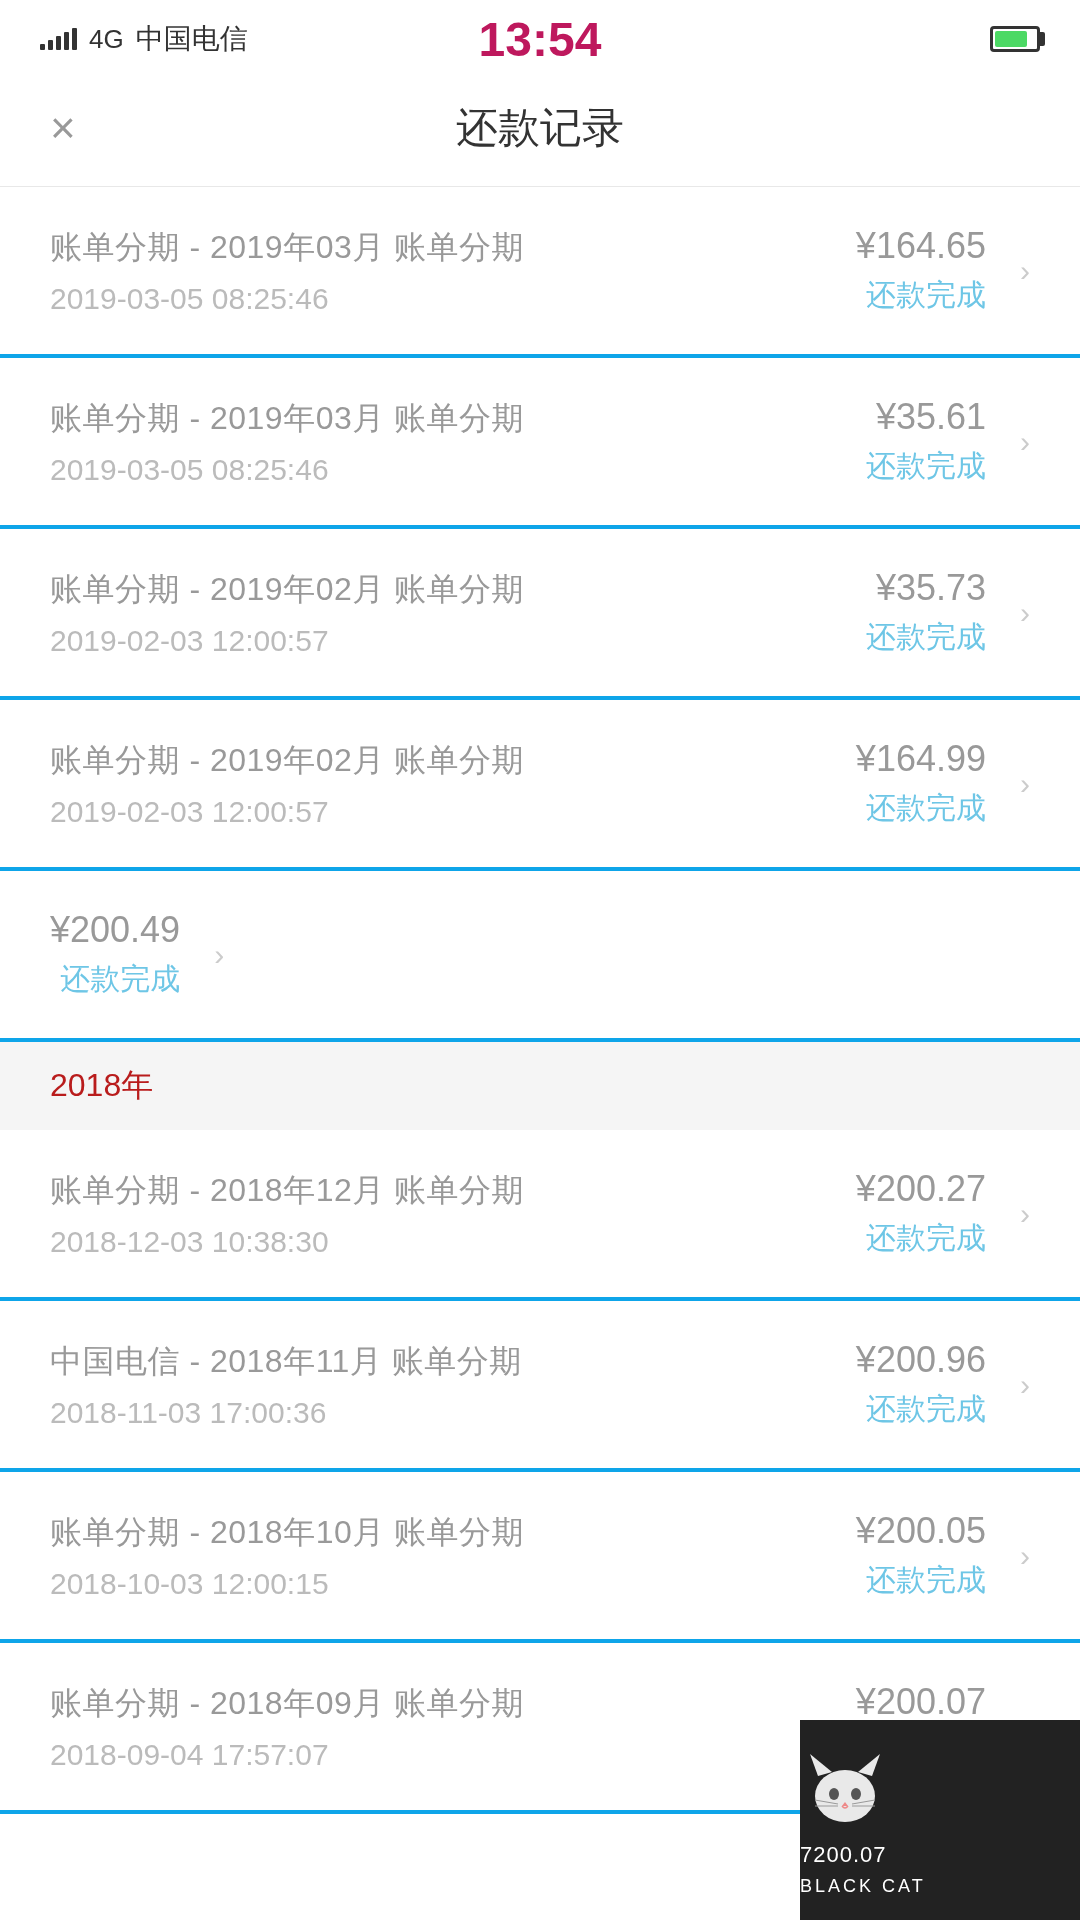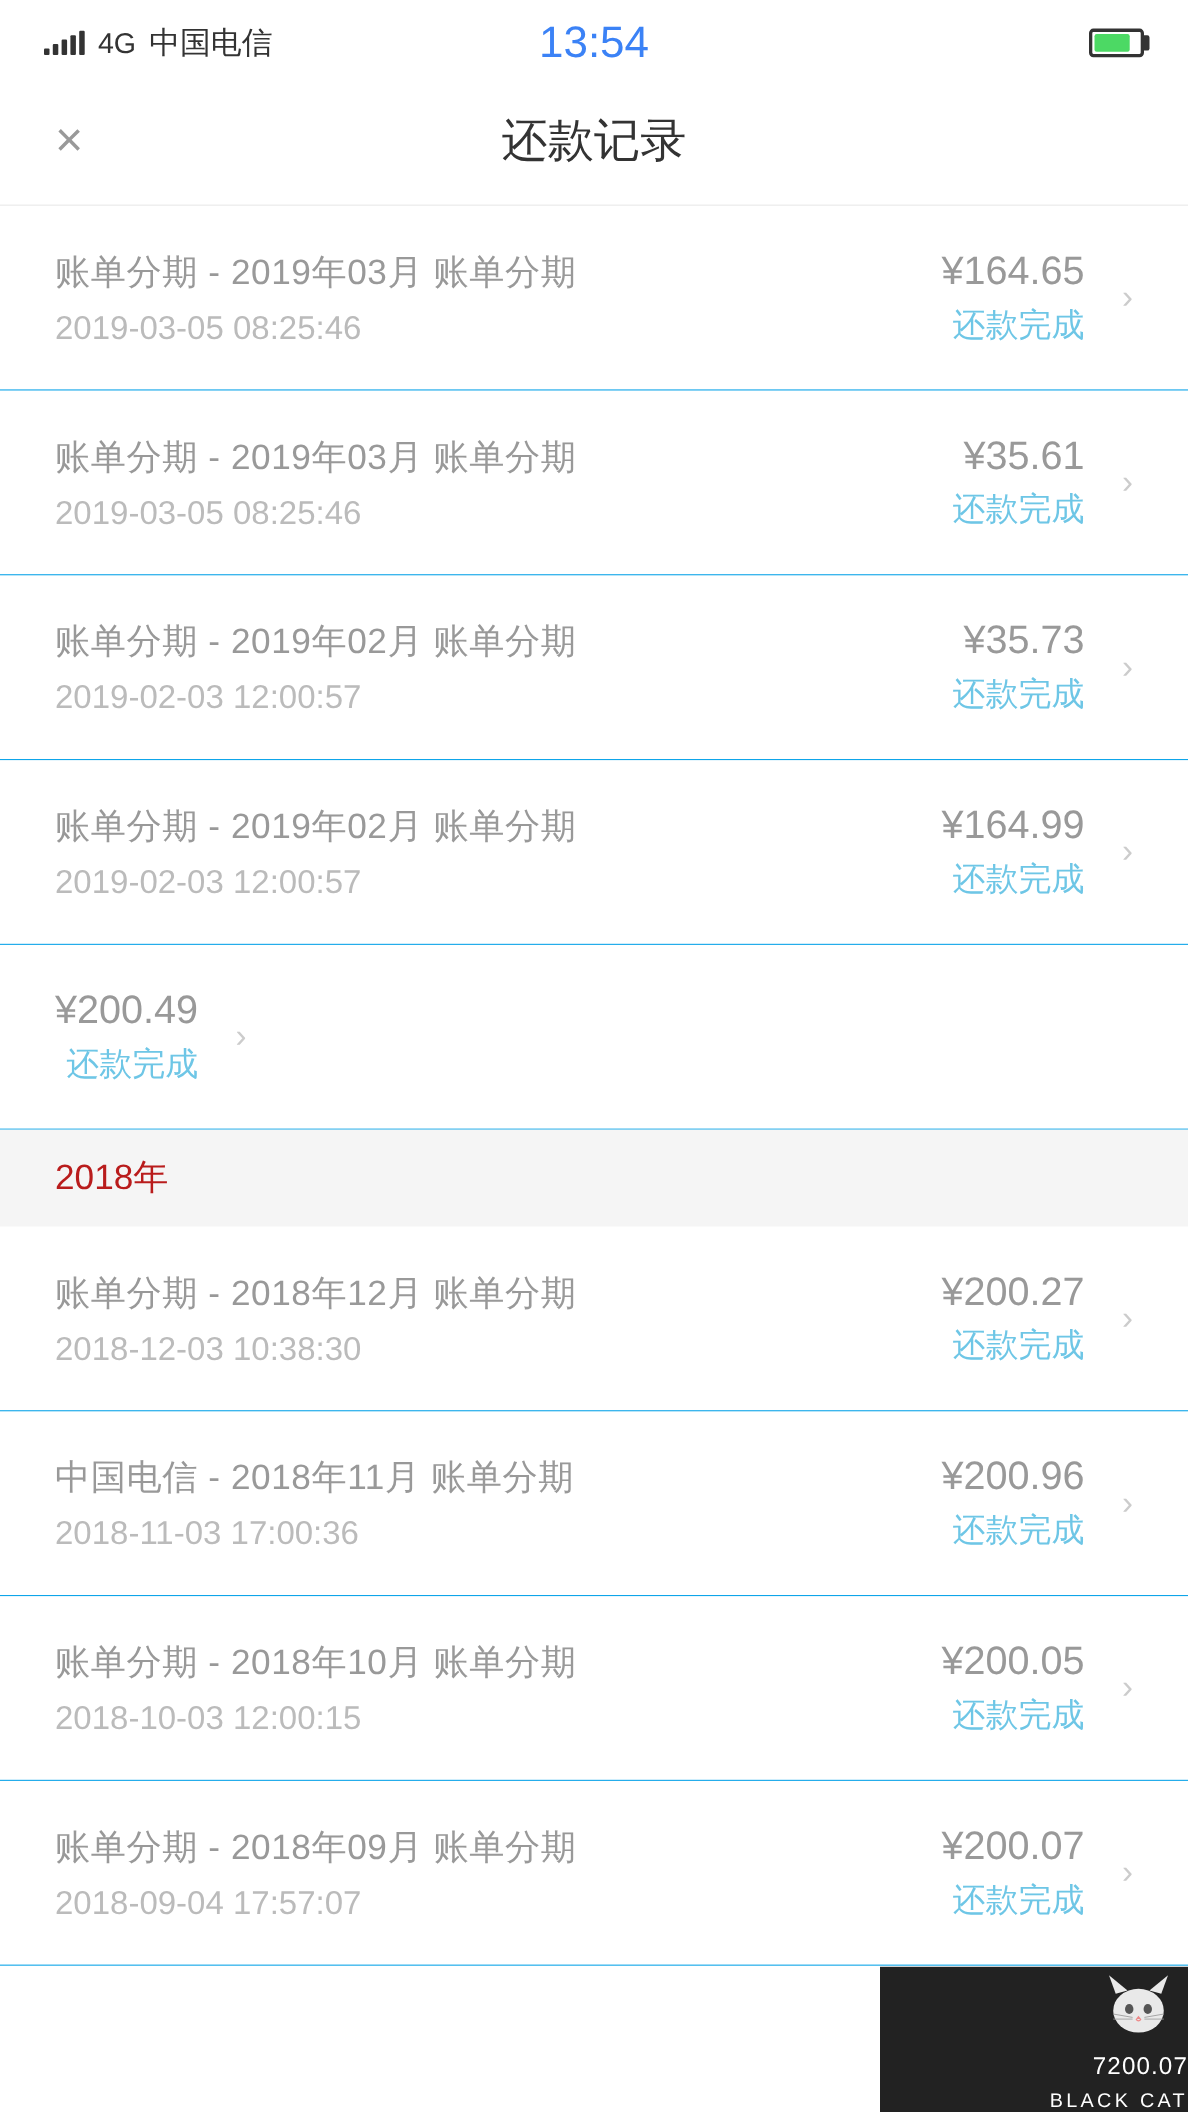--- a/index.html
+++ b/index.html
@@ -29,23 +29,23 @@
 
     .status-left {
       display: flex;
       align-items: center;
       gap: 12px;
       font-size: 28px;
       color: #333;
     }
 
     .status-time {
-      font-size: 40px;
-      font-weight: 400;
-      color: #3b82f6;
+      font-size: 48px;
+      font-weight: 700;
+      color: #be185d;
       position: absolute;
       left: 50%;
       transform: translateX(-50%);
     }
 
     .status-right {
       display: flex;
       align-items: center;
       gap: 10px;
     }
@@ -108,21 +108,21 @@
     
     .list {
       background: #fff;
     }
 
     .list-item {
       display: flex;
       justify-content: space-between;
       align-items: center;
       padding: 38px 50px;
-      border-bottom: 1px solid #0ea5e9;
+      border-bottom: 4px solid #0ea5e9;
       cursor: pointer;
     }
 
     .item-left {
       flex: 1;
     }
 
     .item-title {
       font-size: 32px;
       color: #999;
@@ -171,25 +171,25 @@
       color: #b91c1c;
       font-weight: 400;
     }
 
     
     .watermark {
       position: fixed;
       bottom: 0;
       right: 0;
       width: 280px;
-      height: 132px;
+      height: 200px;
       background: #222;
       display: flex;
       flex-direction: column;
-      align-items: flex-end;
+      align-items: flex-start;
       justify-content: center;
       gap: 8px;
     }
 
     .watermark-cat {
       width: 90px;
       height: 90px;
     }
 
     

